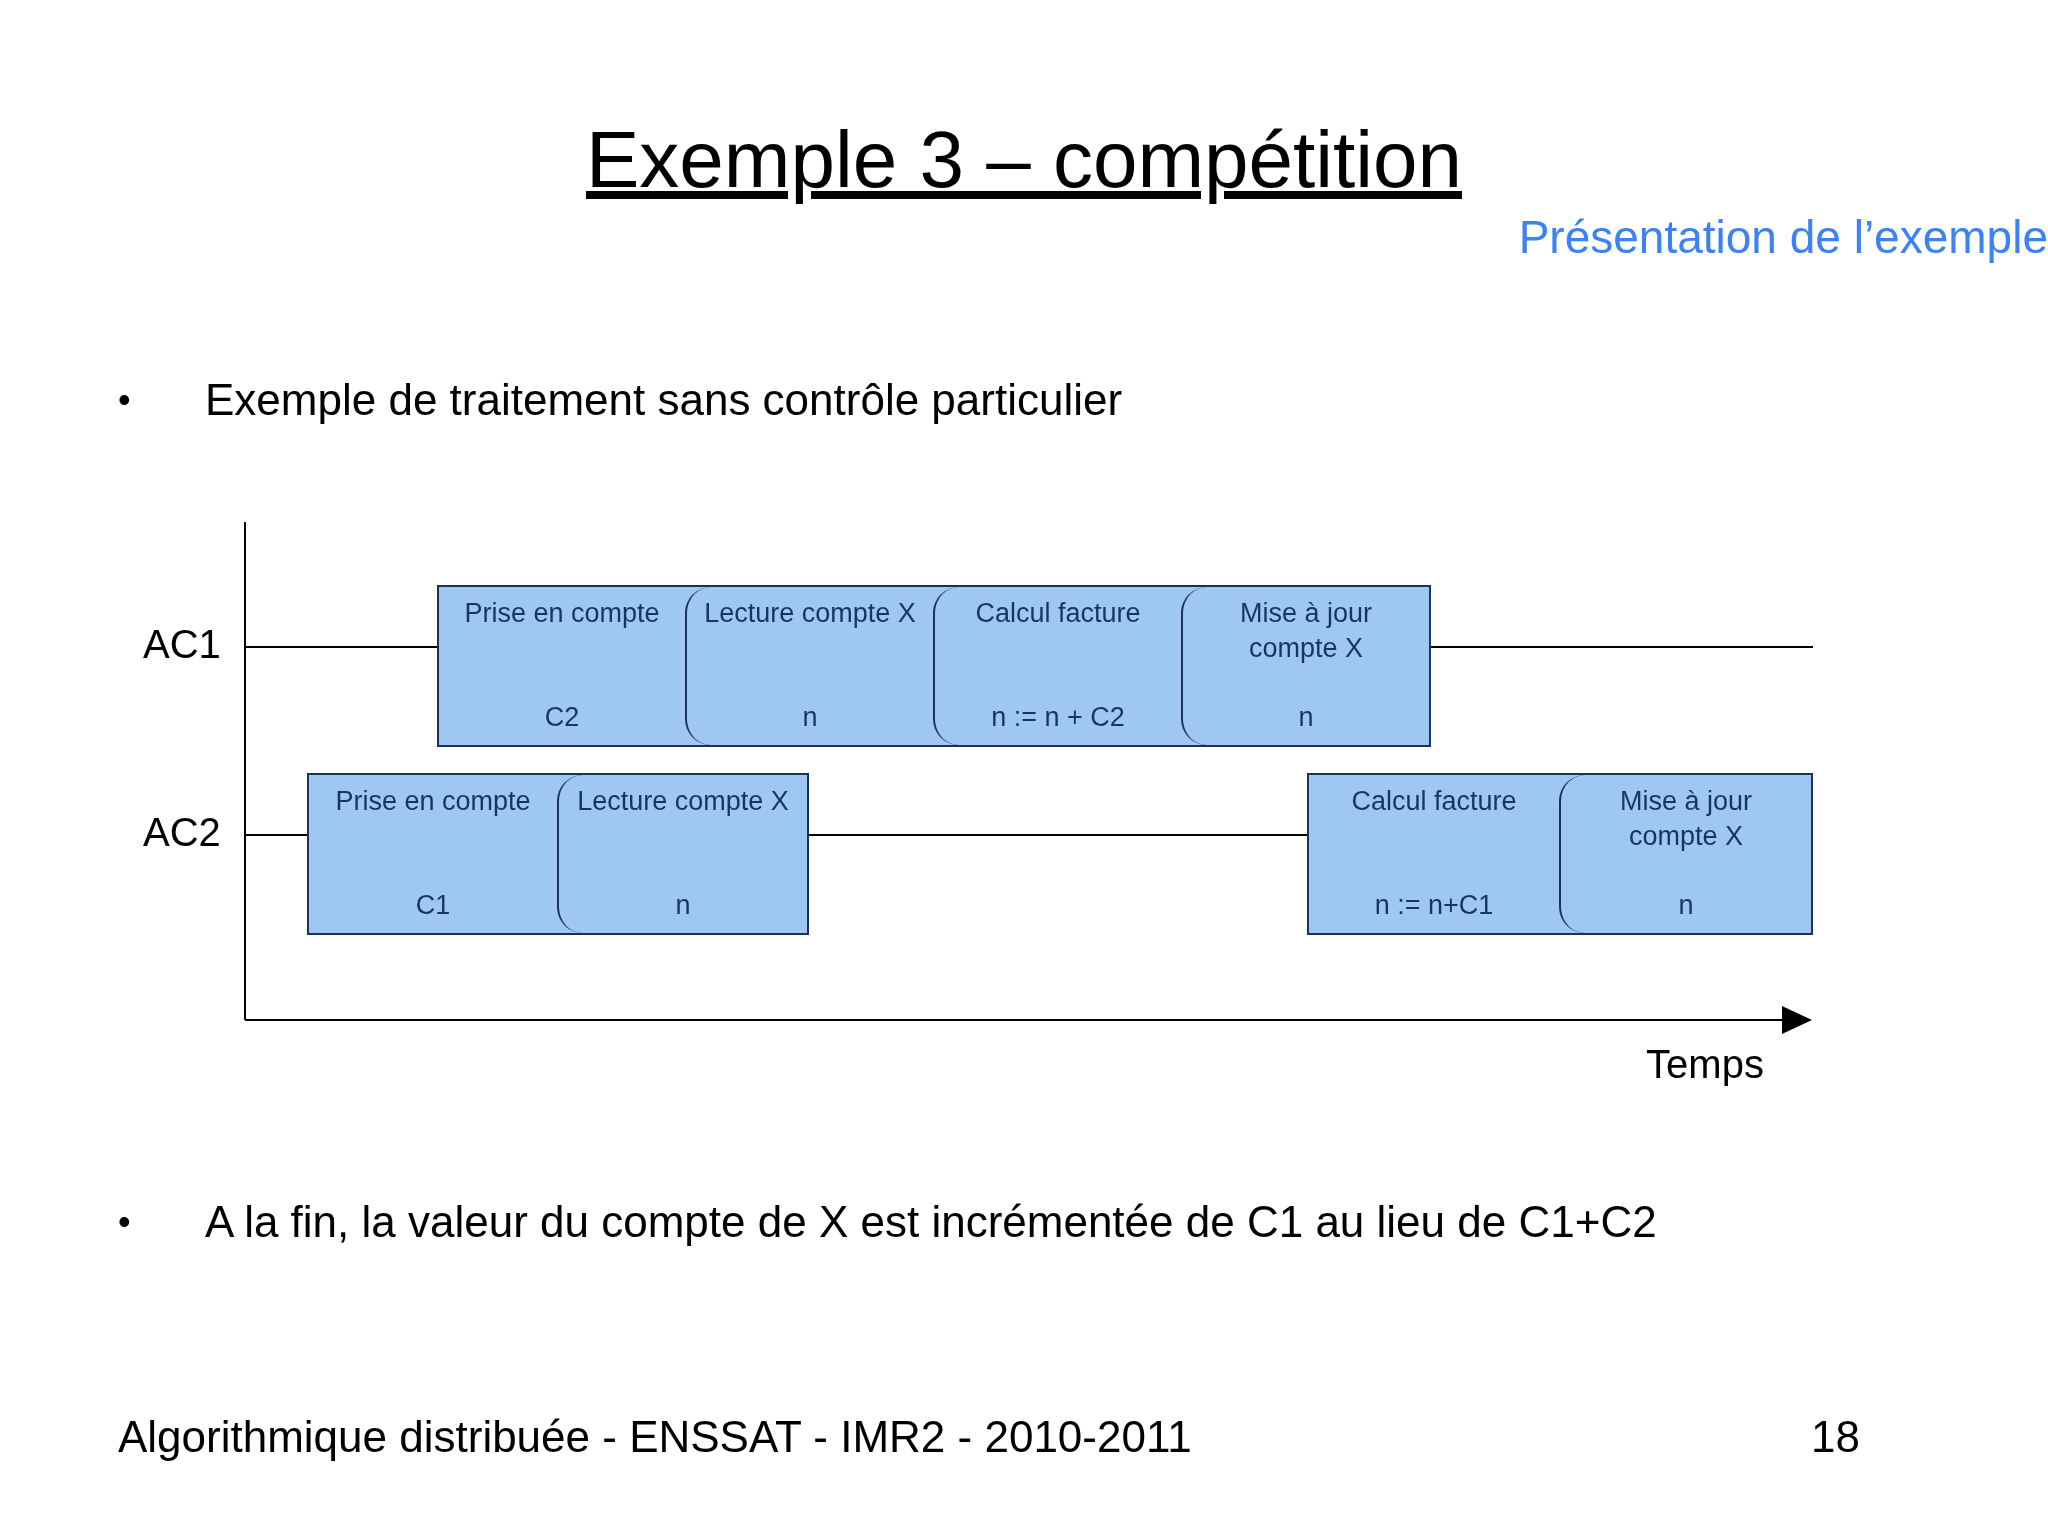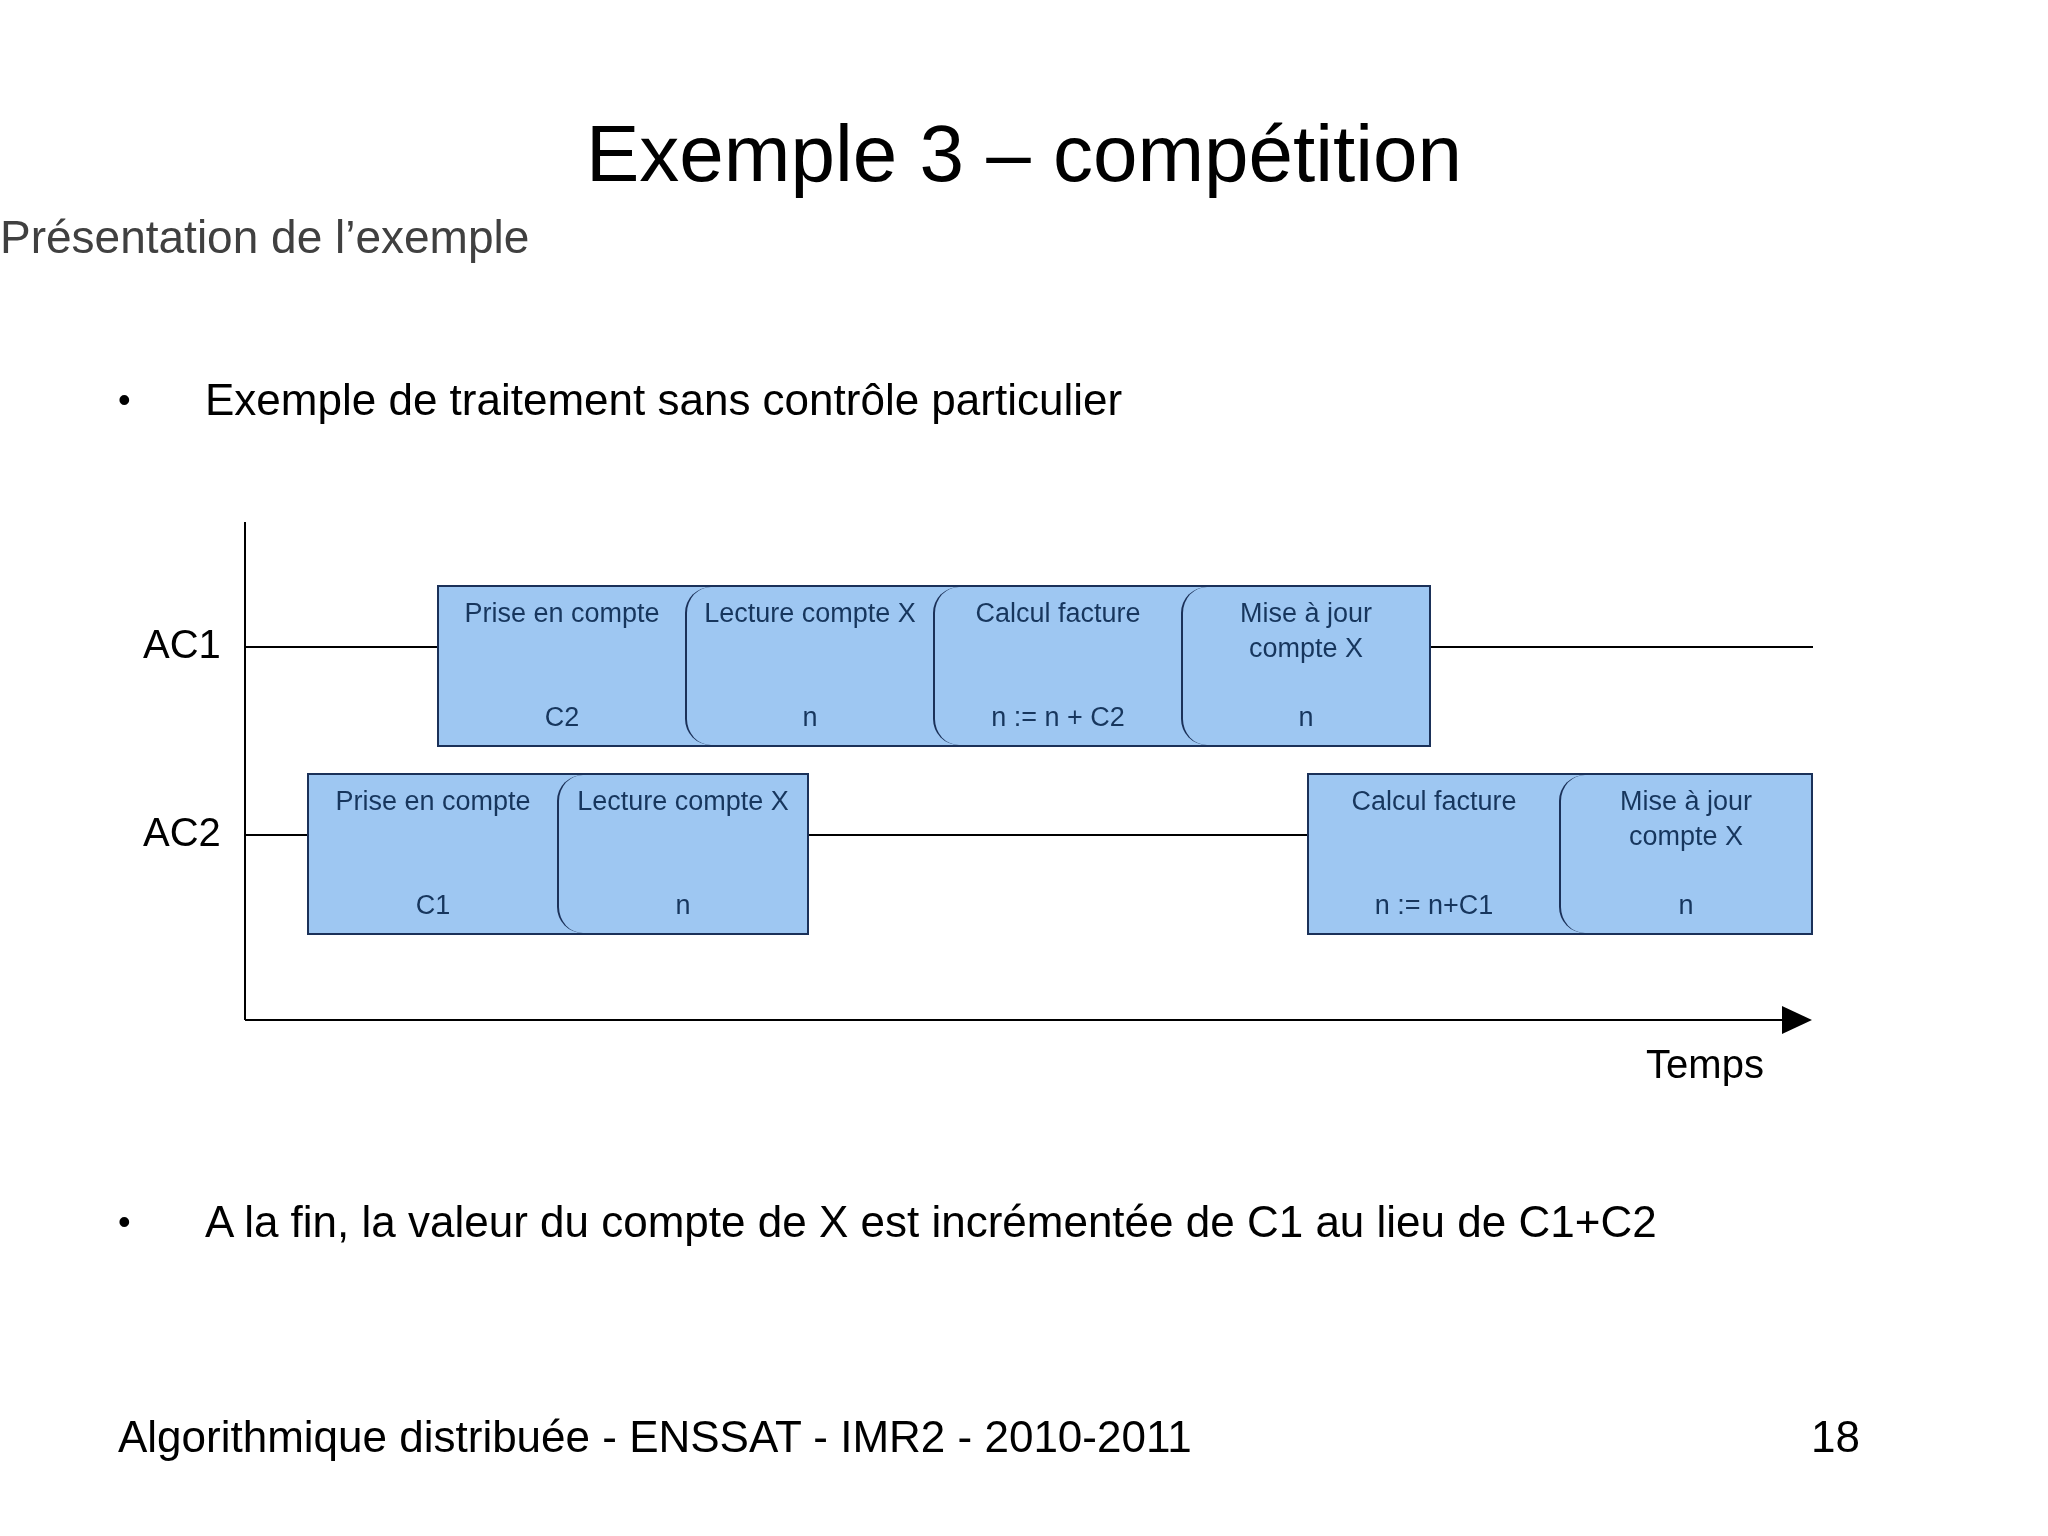--- a/index.html
+++ b/index.html
@@ -9,35 +9,36 @@
     height: 1536px;
     background: #ffffff;
     font-family: "Liberation Sans", sans-serif;
     color: #000;
     overflow: hidden;
   }
 
   
   .title {
     position: absolute;
-    top: 112px; left: 0;
+    top: 118px; left: 0;
     width: 100%;
     text-align: center;
     font-size: 80px;
     line-height: 1.05;
     color: #000;
+    text-decoration: underline;
   }
   .subtitle {
     position: absolute;
     top: 212px; left: 0;
     width: 100%;
-    text-align: left;
+    text-align: right;
     font-size: 46px;
     line-height: 1.1;
-    color: #404040;
+    color: #3b82f6;
   }
 
   
   .bullet {
     position: absolute;
     left: 118px;
     display: flex;
     align-items: flex-start;
     font-size: 44px;
     line-height: 1.25;

